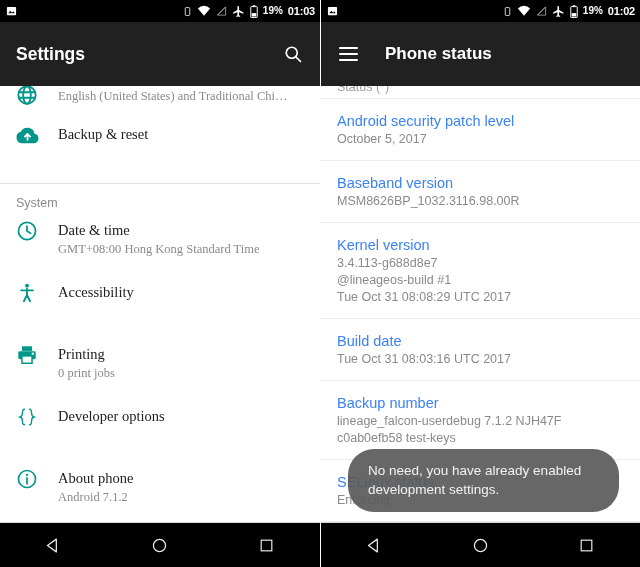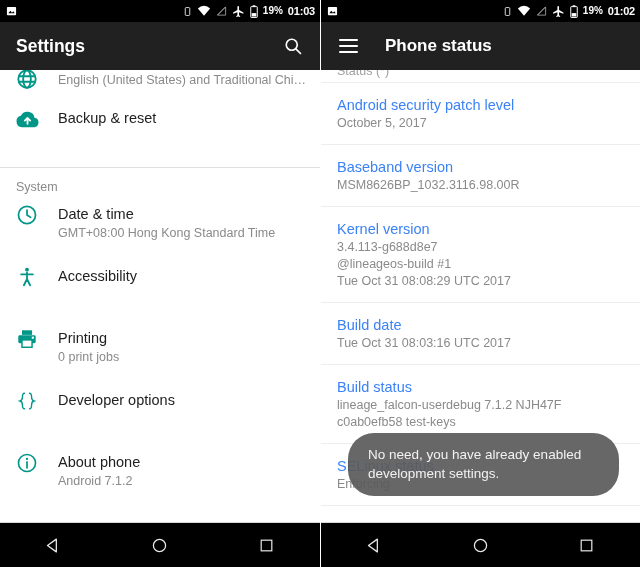--- a/index.html
+++ b/index.html
@@ -66,21 +66,21 @@
   }
   .sb-pct {
     color: #ffffff;
     font-size: 10px;
     font-weight: bold;
     line-height: 22px;
   }
 
   
   .toolbar {
-    height: 48px;
+    height: 64px;
     background: #212121;
     display: flex;
     align-items: center;
     box-sizing: border-box;
     flex: 0 0 auto;
     position: relative;
     z-index: 5;
   }
   .toolbar.settings {
     padding: 0 14px 0 16px;
@@ -141,20 +141,21 @@
     width: 42px;
     flex: 0 0 42px;
     display: flex;
     align-items: center;
     justify-content: flex-start;
     padding-top: 2px;
   }
   .srow .text-cell {
     flex: 1 1 auto;
     padding-top: 2px;
+    font-family: Liberation Serif, serif;
   }
   .srow-title {
     font-size: 14.5px;
     color: #212121;
     line-height: 20px;
     white-space: nowrap;
     overflow: hidden;
     text-overflow: ellipsis;
   }
   .srow-sub {
@@ -536,21 +537,21 @@
       </div>
       <div class="tdivider"></div>
 
       <div class="trow">
         <div class="trow-title">Build date</div>
         <div class="trow-sub">Tue Oct 31 08:03:16 UTC 2017</div>
       </div>
       <div class="tdivider"></div>
 
       <div class="trow">
-        <div class="trow-title">Build status</div>
+        <div class="trow-title">Backup number</div>
         <div class="trow-sub">lineage_falcon-userdebug 7.1.2 NJH47F</div>
         <div class="trow-sub">c0ab0efb58 test-keys</div>
       </div>
       <div class="tdivider"></div>
 
       <div class="trow">
         <div class="trow-title">SELinux status</div>
         <div class="trow-sub">Enforcing</div>
       </div>
       <div class="tdivider"></div>

